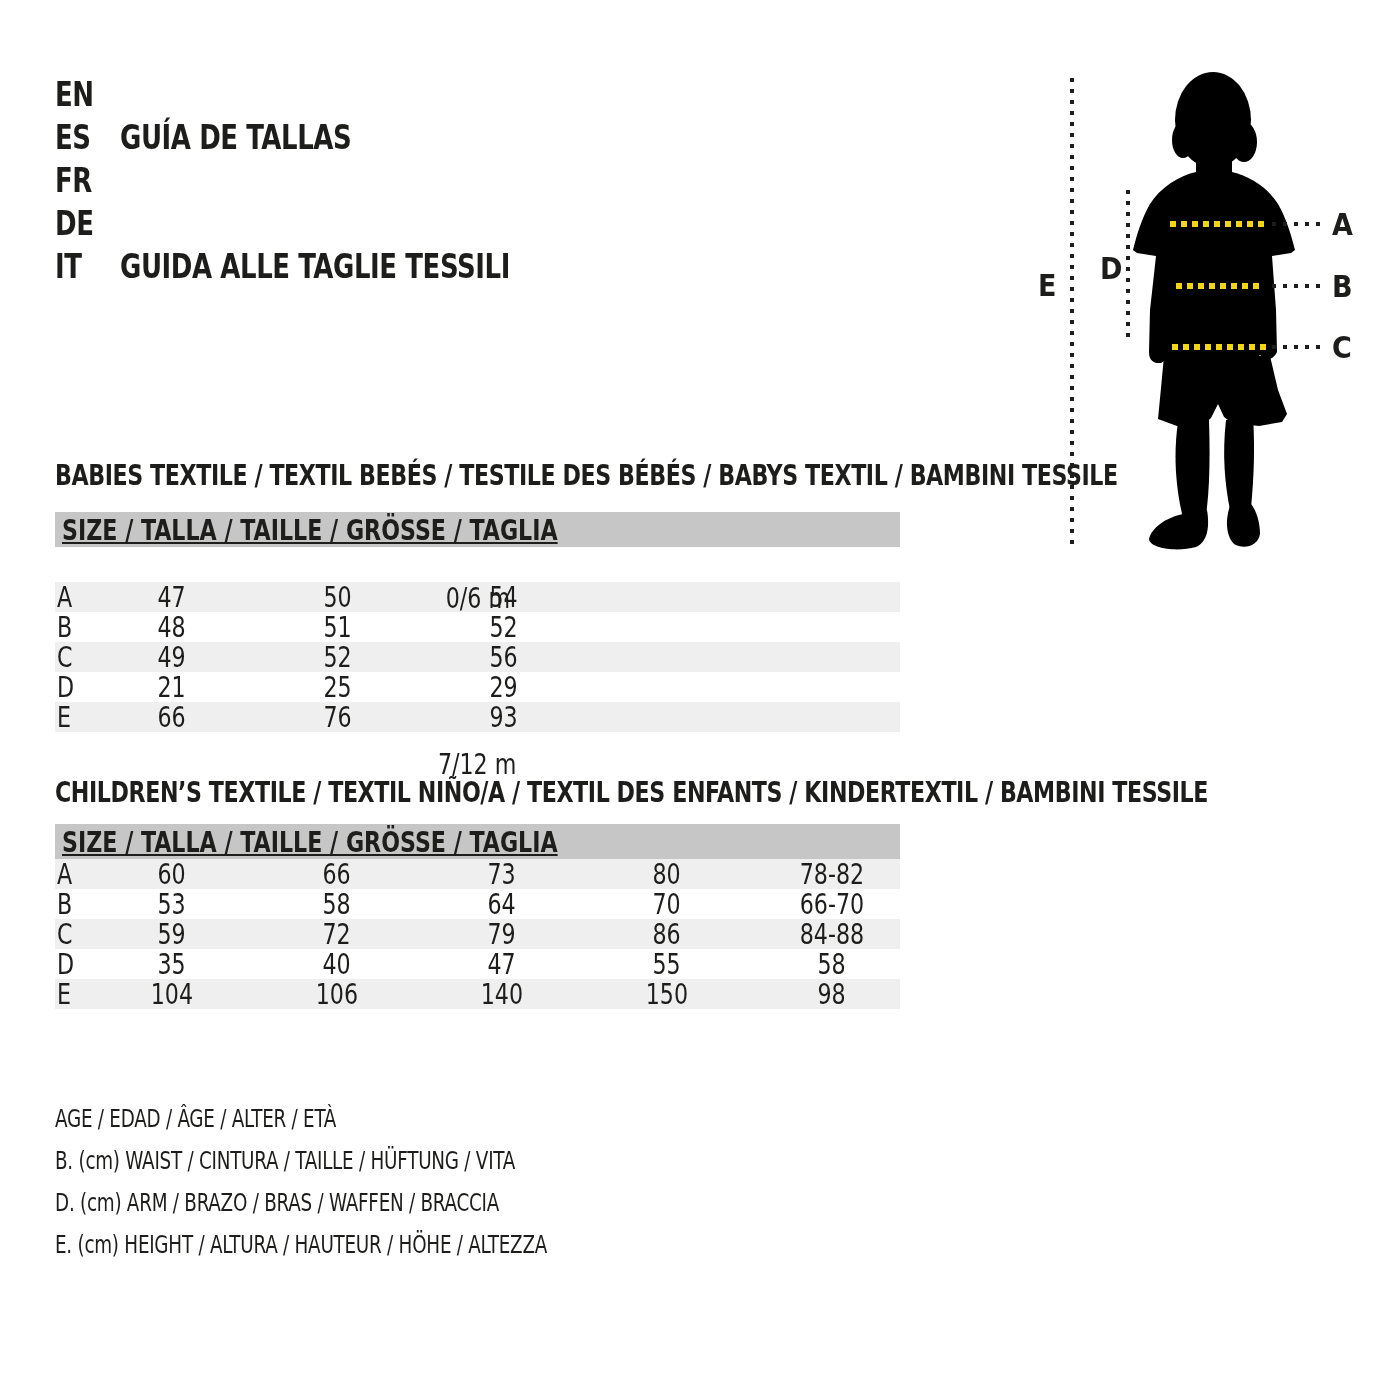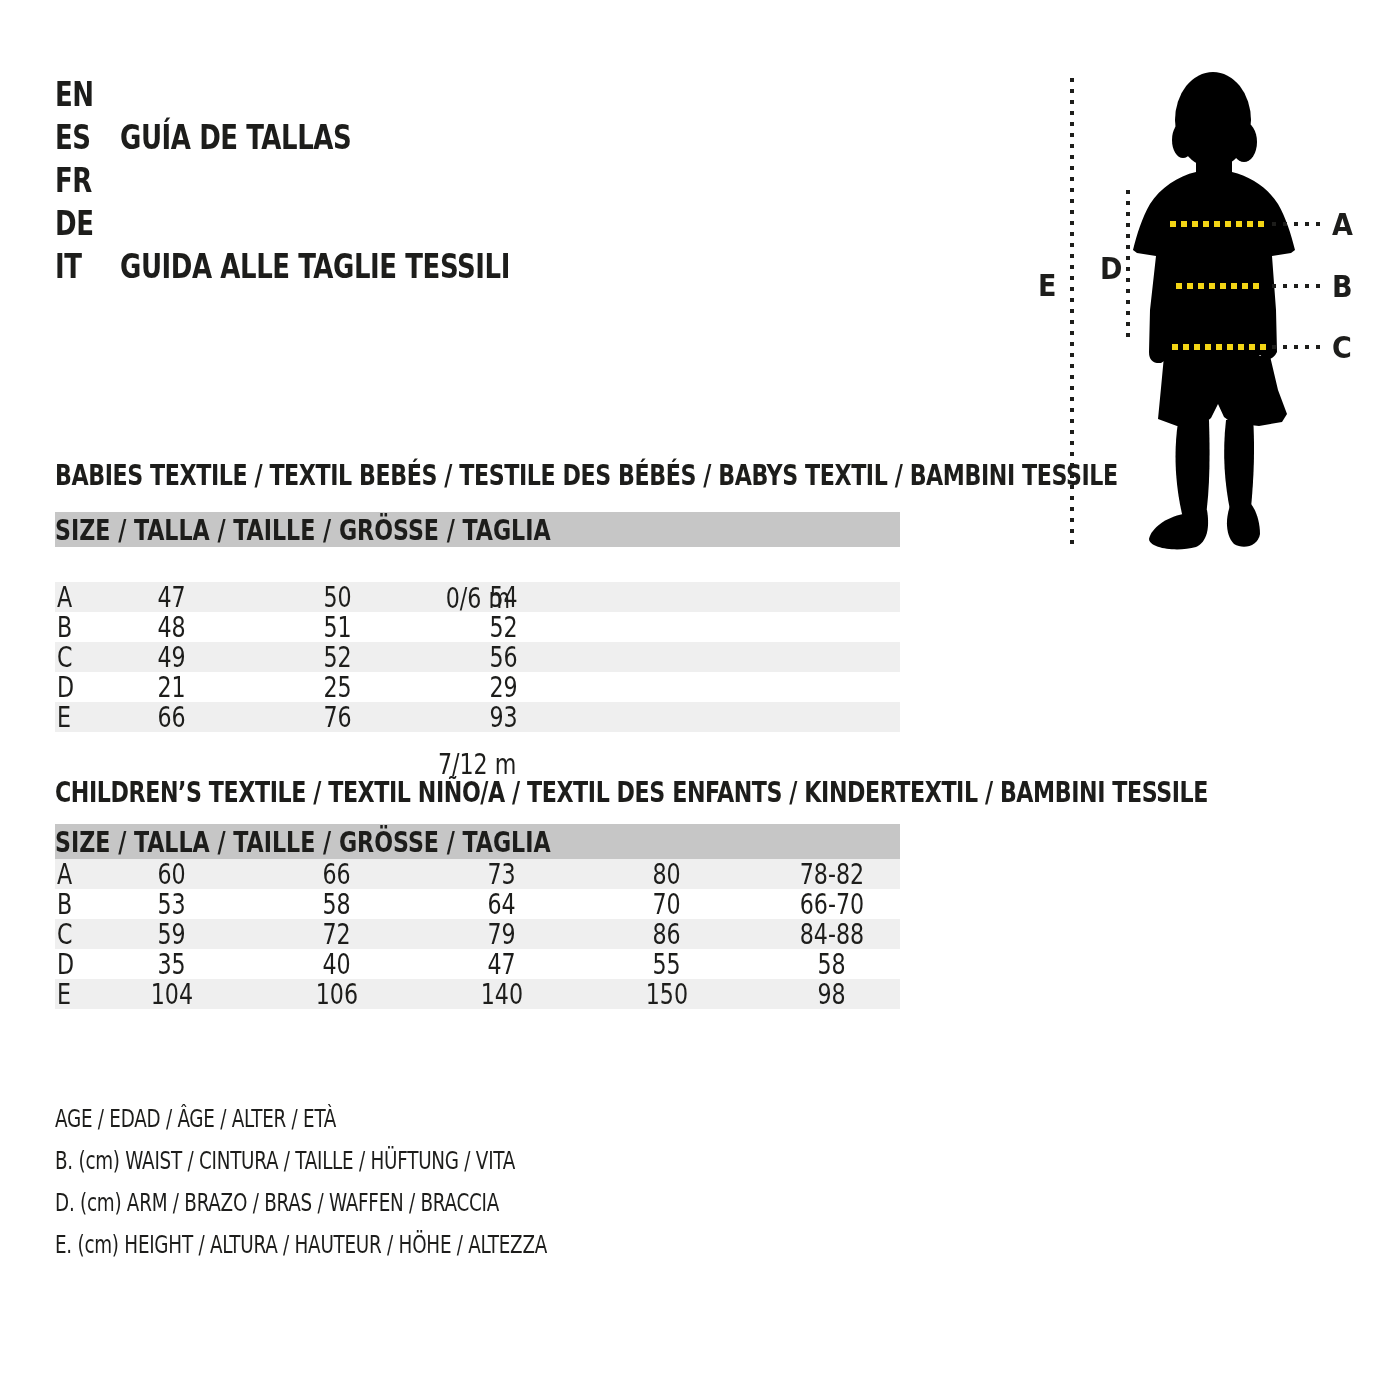--- a/index.html
+++ b/index.html
@@ -24,21 +24,21 @@
 
   
   .section-title { position: absolute; left: 55px; height: 30px; font-size: 29px; font-weight: 700; letter-spacing: -0.5px; display: flex; align-items: center; }
   .babies-title { top: 460px; }
   .children-title { top: 777px; }
 
   
   .size-table { position: absolute; left: 55px; width: 845px; font-size: 29px; }
   .babies-table { top: 512px; }
   .children-table { top: 824px; }
-  .table-header { height: 35px; background: #c6c6c6; display: flex; align-items: center; font-weight: 700; }
+  .table-header { height: 35px; background: #c6c6c6; display: flex; align-items: center; padding-left: 7px; font-weight: 700; text-decoration: underline; }
   .col-row { display: flex; align-items: center; height: 35px; flex-direction: column; }
   .t-row { display: flex; align-items: center; height: 30px; }
   .t-row.striped { background: #efefef; }
   .cell-label { width: 34px; flex: 0 0 34px; padding-left: 2px; }
   .cell { text-align: center; }
   .babies-table .cell { width: 166px; flex: 0 0 166px; }
   .children-table .cell { width: 165px; flex: 0 0 165px; }
 
   
   .legend { position: absolute; left: 55px; top: 1098px; }

